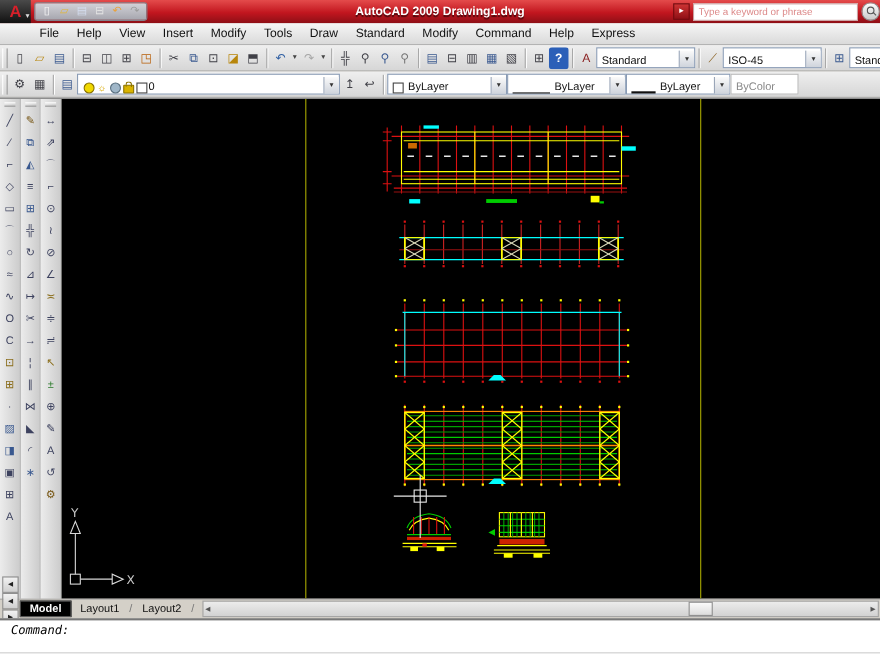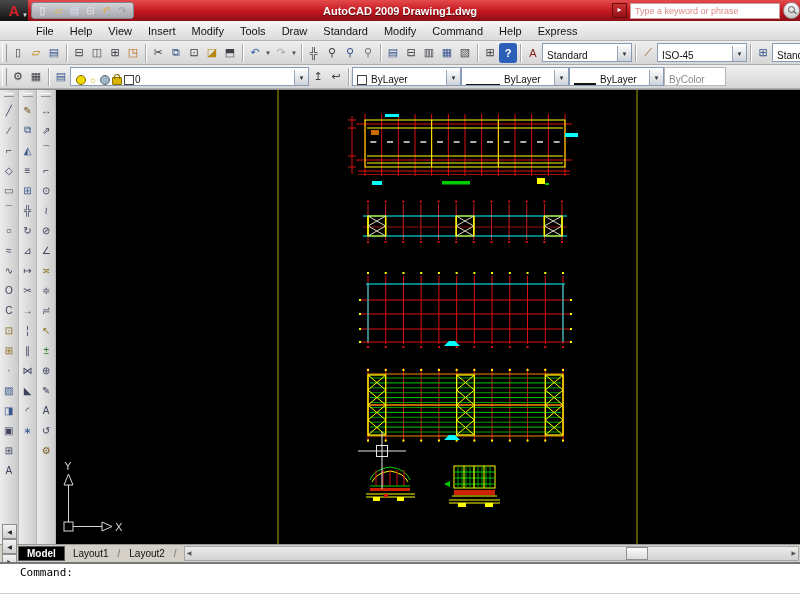--- a/index.html
+++ b/index.html
@@ -76,21 +76,21 @@
   .tab.active{background:#000;color:#fff;border:1px solid #555;font-weight:bold;}
   .tab-slash{color:#777;margin:0 1px;}
   .hscroll{flex:1;height:13px;margin:0 1px 0 6px;background:linear-gradient(#ececec,#d2d2d2);
            border:1px solid #a5a5a5;position:relative;}
   .hthumb{position:absolute;left:72%;top:0;width:20px;height:11px;background:linear-gradient(#fbfbfb,#dcdcdc);
           border:1px solid #909090;}
   .harrow{position:absolute;top:2px;font-size:6px;color:#555;}
   
   .cmd{height:43px;background:#fff;border-top:2px solid #787878;position:relative;
        font-family:"DejaVu Sans Mono","Liberation Mono",monospace;font-size:11px;color:#000;}
-  .cmd-hist{padding:2px 0 0 20px;line-height:13px;}
+  .cmd-hist{padding:2px 0 0 10px;line-height:13px;font-style:italic;}
   .cmd-div{position:absolute;left:0;right:0;bottom:13px;border-top:1px solid #cccccc;}
   .cmd-input{position:absolute;left:0;right:0;bottom:0;height:12px;padding-left:10px;}
 </style>
 </head>
 <body>
 
 <div class="titlebar">
   <div class="logo">A</div>
   <div class="logo-arrow">▼</div>
   <div class="qat" id="qat">

